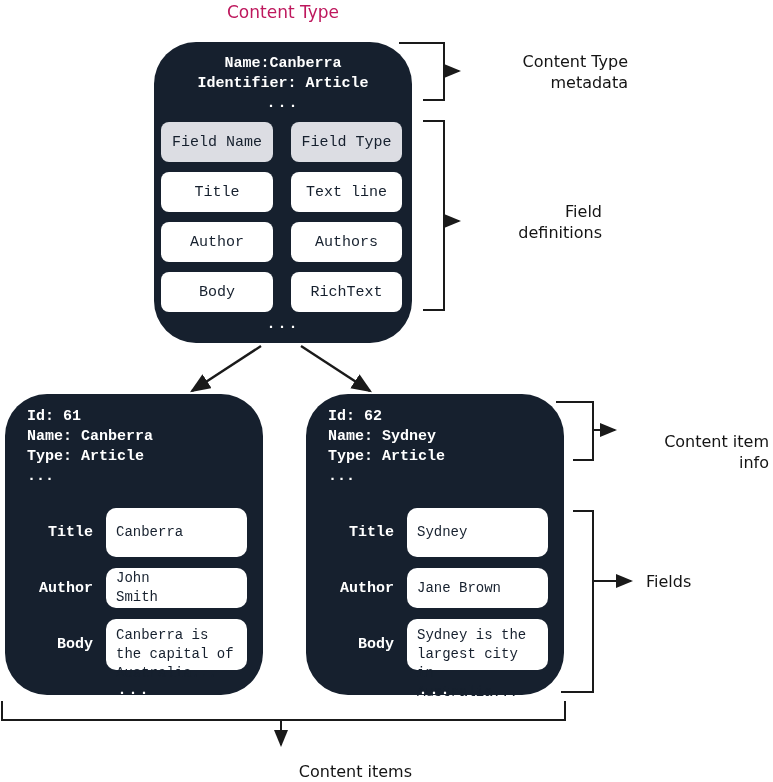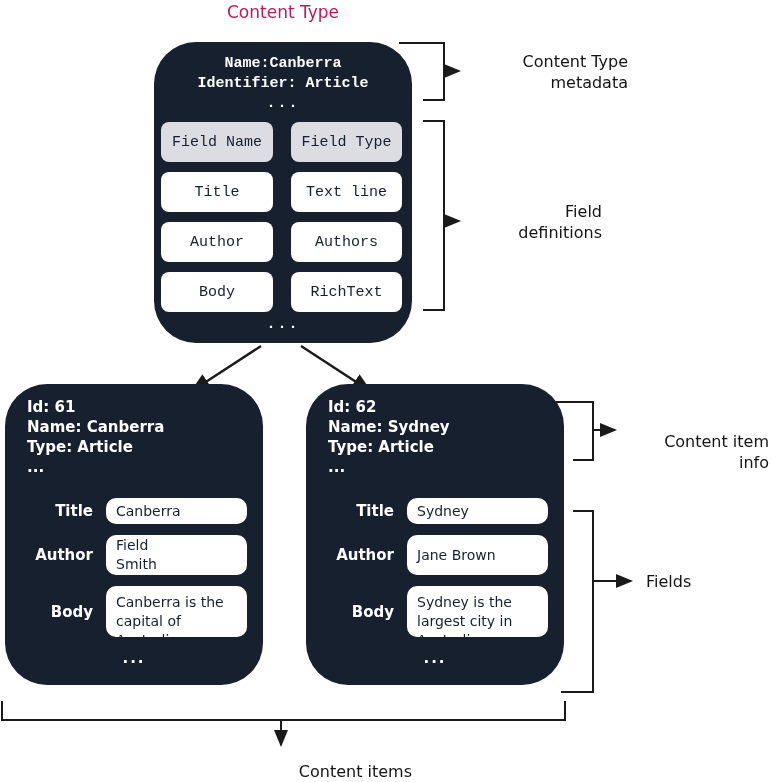--- a/index.html
+++ b/index.html
@@ -28,36 +28,36 @@
     padding-left:7px;padding-right:10px;margin-top:8px;
   }
   .pill{
     height:40px;background:#ffffff;border-radius:8px;color:#16202e;
     display:flex;align-items:center;justify-content:center;font-size:15px;
   }
   .pill.header{background:#dcdde3;}
   .ct-dots{margin-top:3px;}
 
   
-  .item-box{top:384px;width:258px;height:301px;}
+  .item-box{top:394px;width:258px;height:301px;font-family:Liberation Mono, monospace;}
   #item-left{left:5px;}
   #item-right{left:306px;}
   .item-meta{padding:13px 0 0 22px;font-weight:bold;font-size:15px;line-height:20px;}
   .item-fields{margin-top:21px;}
   .frow{display:flex;align-items:center;margin-bottom:11px;}
   .flabel{
     width:101px;padding-right:13px;box-sizing:border-box;text-align:right;
     font-weight:bold;font-size:15px;color:#ffffff;flex:none;
   }
   .finput{
     width:141px;background:#ffffff;border-radius:10px;color:#16202e;
     font-size:14px;line-height:19px;padding:0 10px;box-sizing:border-box;
     display:flex;align-items:center;white-space:pre-line;flex:none;
   }
-  .frow-title .finput{height:26px;}
+  .frow-title .finput{height:49px;}
   .frow-author .finput{height:40px;}
   .frow-body .finput{height:51px;align-items:flex-start;padding-top:7px;}
   .item-dots{margin-top:4px;}
 
   
   .ann{position:absolute;font-size:16px;line-height:21px;text-align:right;color:#141414;}
   #ann-meta{left:498px;top:51px;width:130px;}
   #ann-fdef{left:478px;top:201px;width:124px;}
   #ann-iteminfo{left:631px;top:411px;width:138px;margin-top:20px;}
   #ann-fields{left:646px;top:571px;width:90px;text-align:left;}
@@ -122,21 +122,21 @@
     <div>Type: Article</div>
     <div>...</div>
   </div>
   <div class="item-fields">
     <div class="frow frow-title">
       <div class="flabel">Title</div>
       <div class="finput">Canberra</div>
     </div>
     <div class="frow frow-author">
       <div class="flabel">Author</div>
-      <div class="finput">Field
+      <div class="finput">John
 Smith</div>
     </div>
     <div class="frow frow-body">
       <div class="flabel">Body</div>
       <div class="finput">Canberra is the capital of Australia...</div>
     </div>
   </div>
   <div class="dots item-dots">...</div>
 </div>
 

